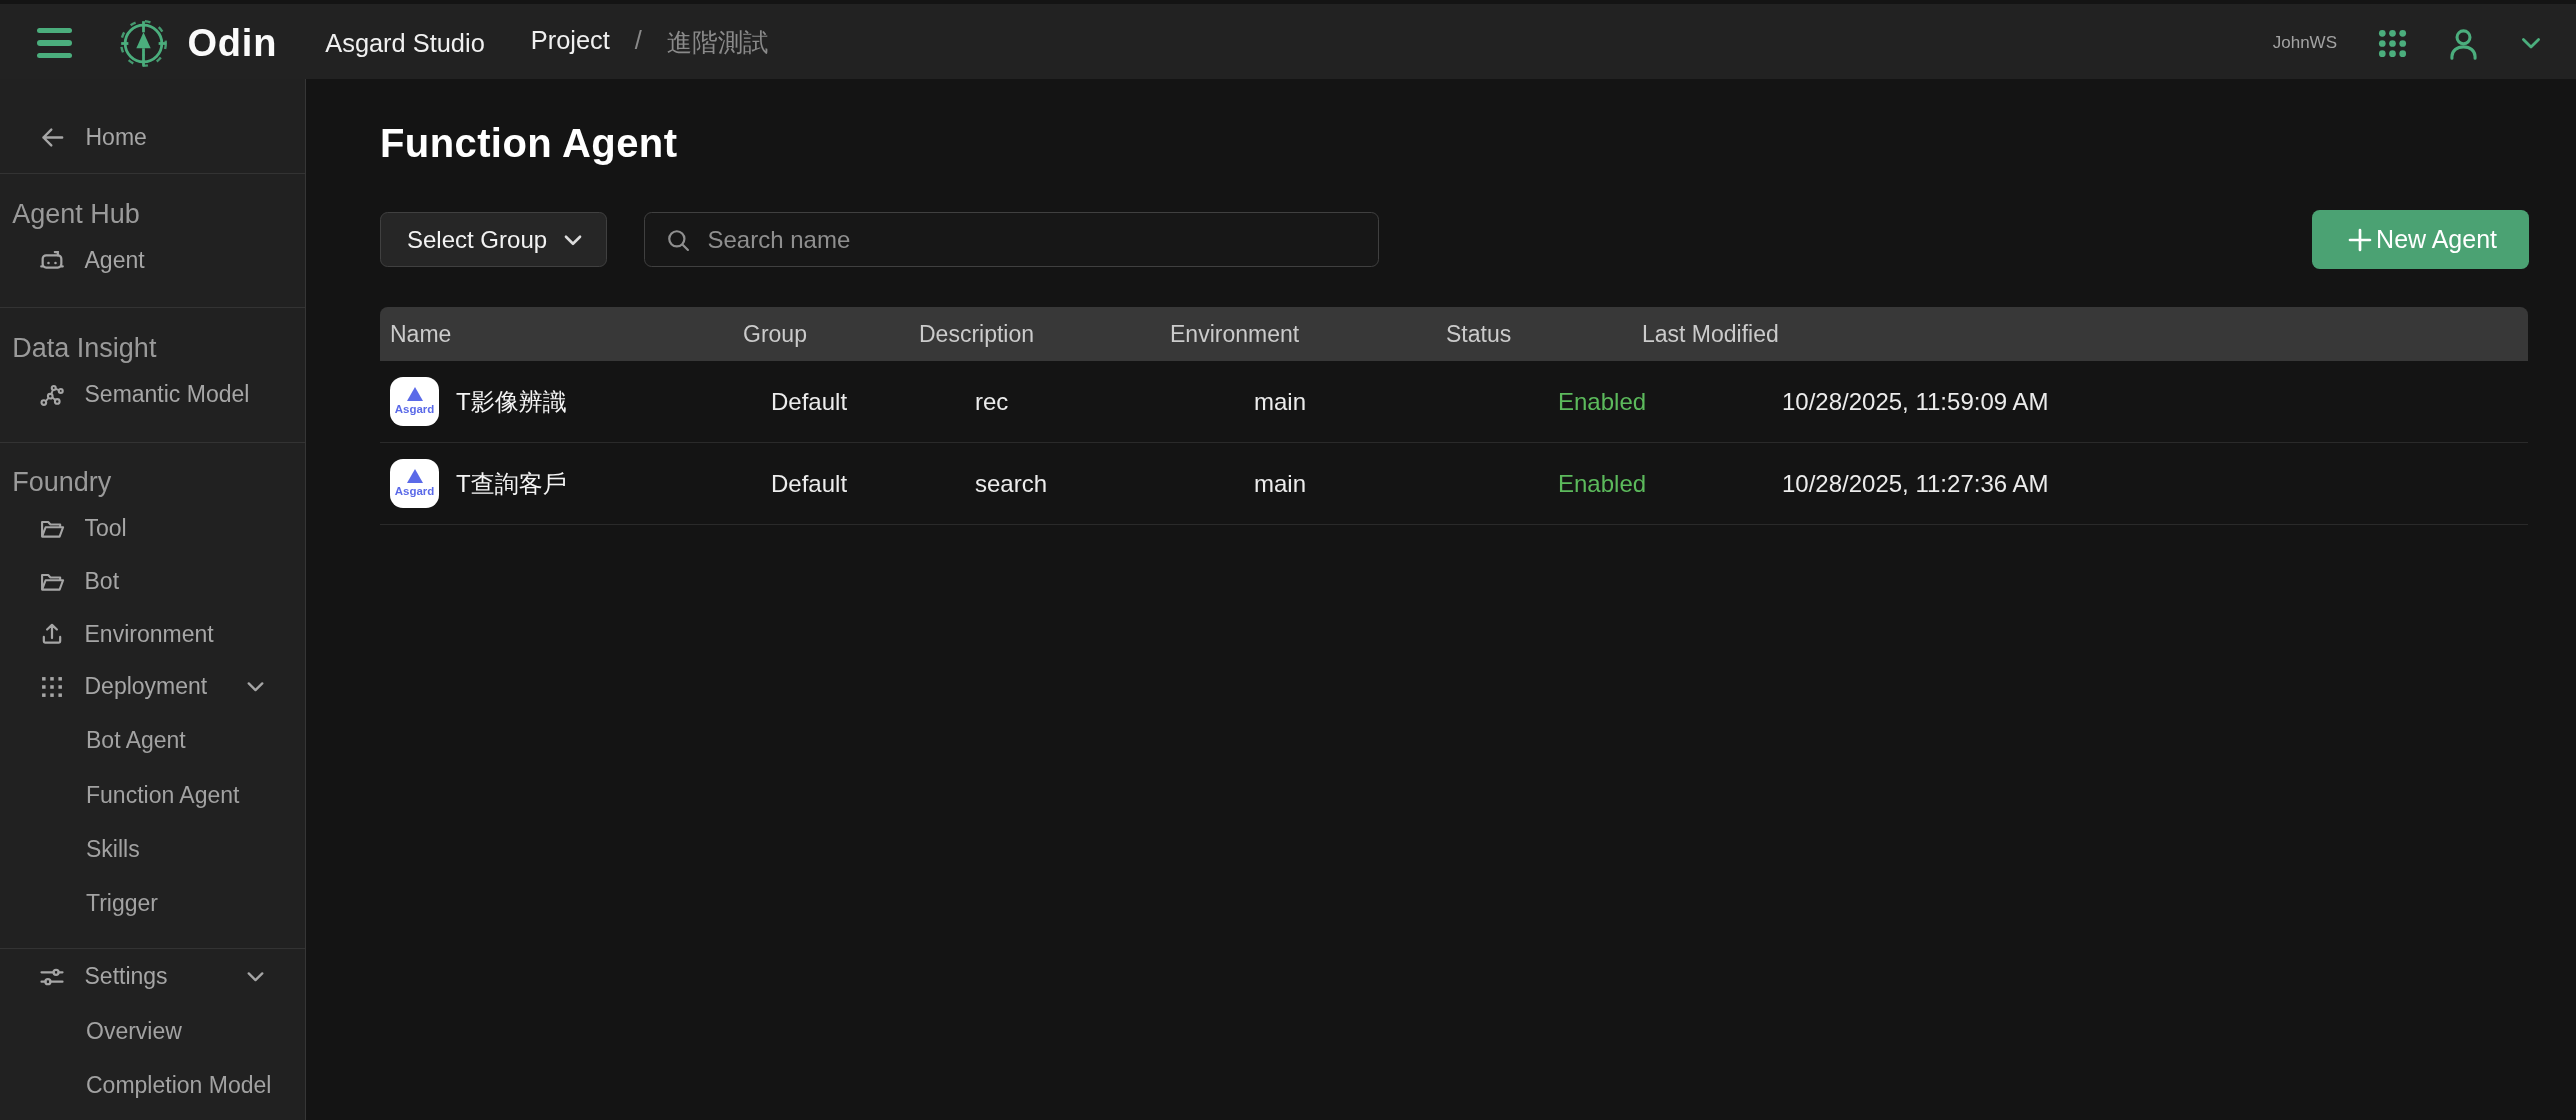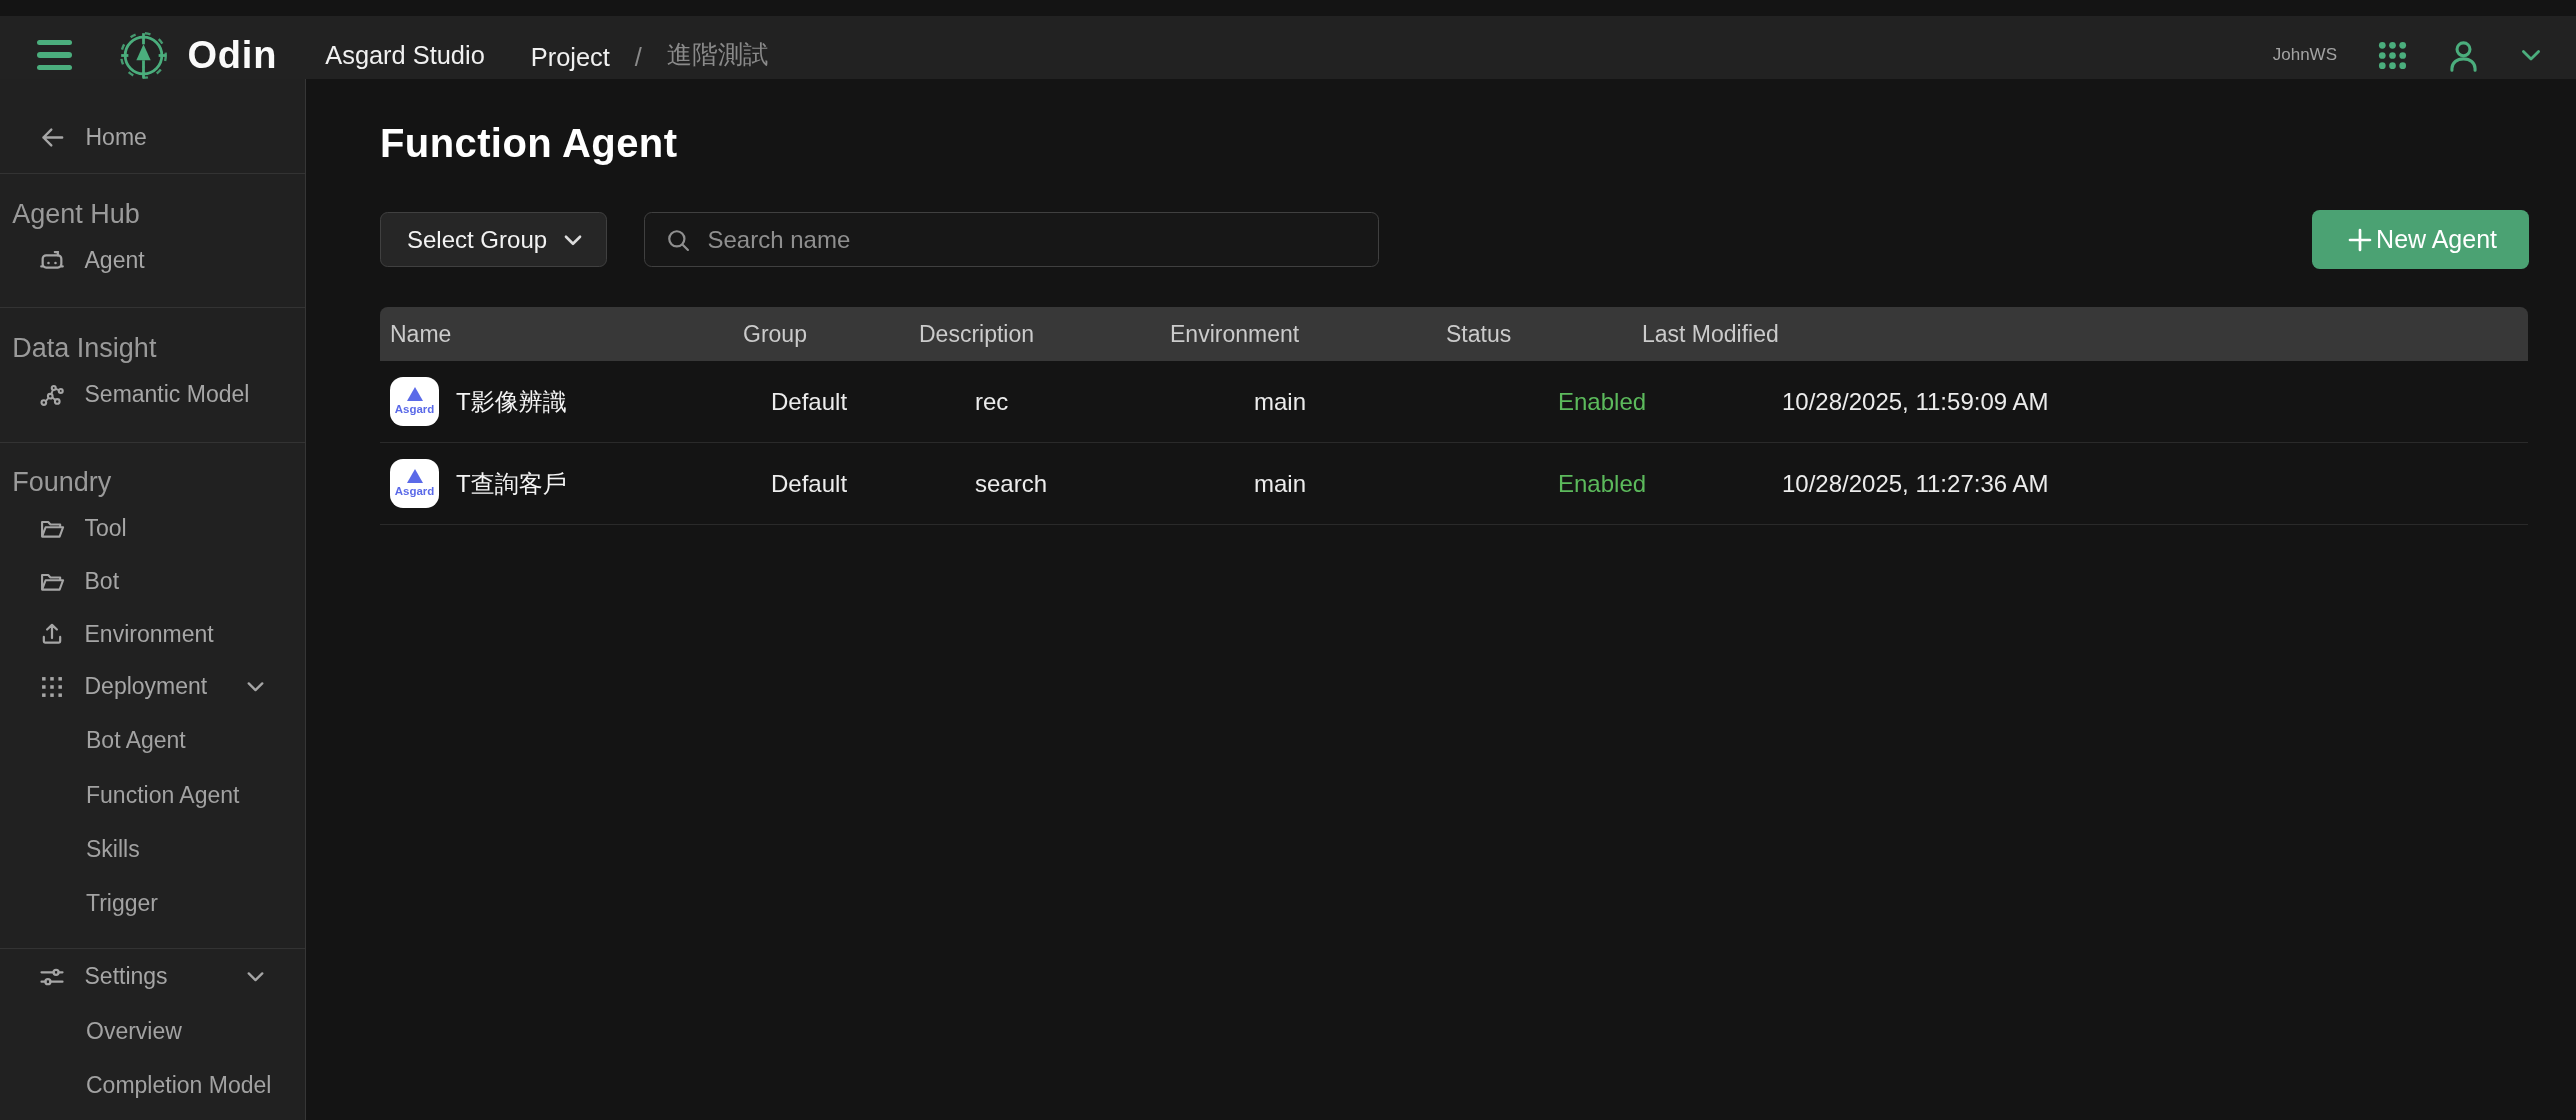--- a/index.html
+++ b/index.html
@@ -4,21 +4,21 @@
 <style>
   * { box-sizing: border-box; }
   html,body { margin:0; padding:0; }
   body {
     width:2576px; height:1121px; overflow:hidden; position:relative;
     background:#141414; color:#eee;
     font-family:"Liberation Sans","DejaVu Sans",sans-serif;
   }
   
   .topbar{
-    position:absolute; top:16px; left:0; right:0; height:79px;
+    position:absolute; top:4px; left:0; right:0; height:79px;
     background:#222222; border-bottom:0.8px solid #2d2d2d;
     display:flex; align-items:center; padding:0 31px 0 37px;
   }
   .hamburger{width:35px; display:flex; flex-direction:column; gap:7px; cursor:pointer;}
   .hamburger span{display:block; height:5.4px; border-radius:3.1px; background:#4BAE7D;}
   .logo{margin-left:46px; display:block;}
   .brand{font-size:38px; font-weight:600; color:#fafafa; margin-left:18.5px; letter-spacing:0.8px;}
   .studio{font-size:25.4px; color:#f0f0f0; margin-left:48px;}
   .crumb-project{font-size:25.4px; color:#f0f0f0; margin-left:46px; cursor:pointer;}
   .crumb-sep{font-size:25.4px; color:#8a8a8a; margin-left:25px;}
@@ -121,21 +121,21 @@
     <line x1="32" y1="46" x2="32" y2="60" stroke="#4BAE7D" stroke-width="3.5"></line>
     <line x1="4" y1="32" x2="13" y2="32" stroke="#4BAE7D" stroke-width="3.5"></line>
     <line x1="51" y1="32" x2="60" y2="32" stroke="#4BAE7D" stroke-width="3.5"></line>
     <polygon points="32,18 23,38 41,38" fill="#4BAE7D"></polygon>
     <line x1="32" y1="38" x2="32" y2="47" stroke="#4BAE7D" stroke-width="3.5"></line>
   </svg>
 
   <span class="brand">Odin</span>
   <span class="studio">Asgard Studio</span>
 
-  <nav style="display:flex;align-items:flex-end;">
+  <nav style="display:flex;align-items:flex-start;">
     <span class="crumb-project">Project</span>
     <span class="crumb-sep">/</span>
     <span class="crumb-name">進階測試</span>
   </nav>
 
   <div class="top-spacer"></div>
 
   <span class="user-name">JohnWS</span>
 
   <svg class="top-icon" width="35" height="35" viewBox="0 0 24 24">

